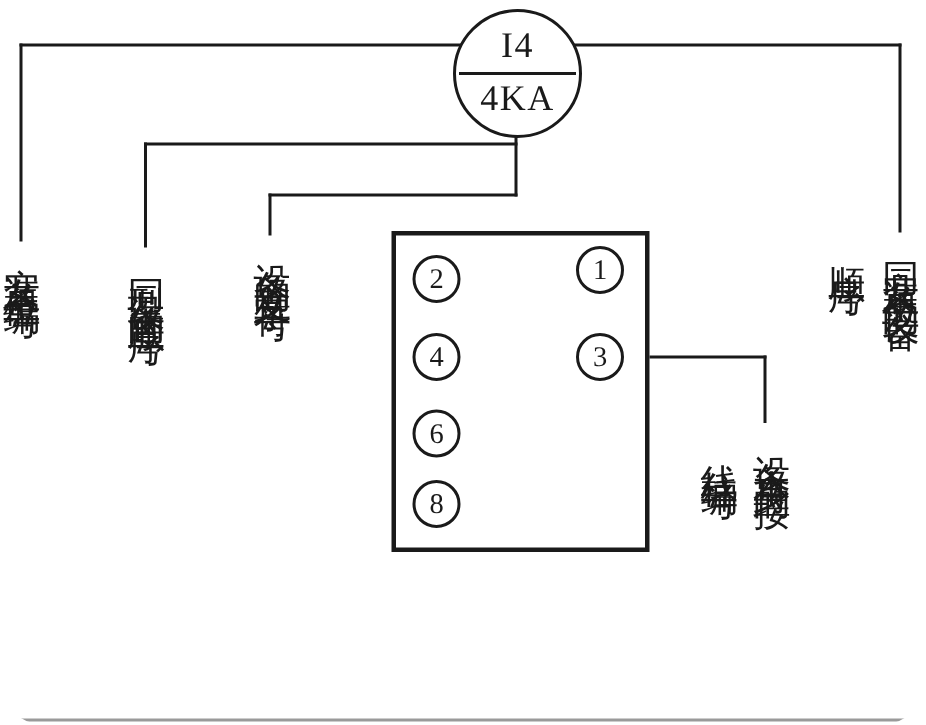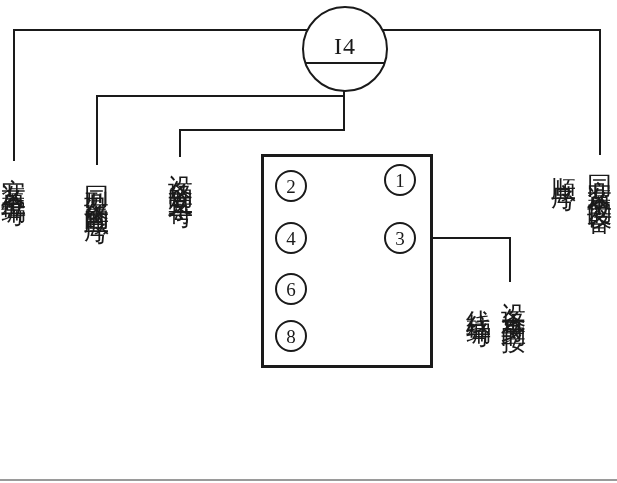--- a/index.html
+++ b/index.html
@@ -8,20 +8,21 @@
     background: #ffffff;
   }
   .canvas {
     position: relative;
     width: 617px;
     height: 483px;
     background: #ffffff;
     overflow: hidden;
     font-family: "Liberation Serif", "DejaVu Serif", serif;
     color: #1a1a1a;
+    border-radius: 29px;
   }
   .ln {
     position: absolute;
     background: #1a1a1a;
   }
   .symbol-circle {
     position: absolute;
     left: 302px;
     top: 6px;
     width: 82px;
@@ -100,20 +101,21 @@
   <div class="ln" style="left:96px; top:95px; width:249px; height:2px;"></div>
   <div class="ln" style="left:96px; top:95px; width:2px; height:70px;"></div>
   <div class="ln" style="left:179px; top:129px; width:166px; height:2px;"></div>
   <div class="ln" style="left:179px; top:129px; width:2px; height:28px;"></div>
   <div class="ln" style="left:416px; top:237px; width:95px; height:2px;"></div>
   <div class="ln" style="left:509px; top:237px; width:2px; height:45px;"></div>
 
   <div class="symbol-circle">
     <div class="sym-top">I4</div>
     <div class="sym-divider"></div>
+    <div class="sym-bottom">4KA</div>
   </div>
 
   <div class="terminal-box"></div>
 
   <div class="term-circle" style="left:275px; top:170px;">
     <span>2</span>
   </div>
   <div class="term-circle" style="left:275px; top:222px;">
     <span>4</span>
   </div>

